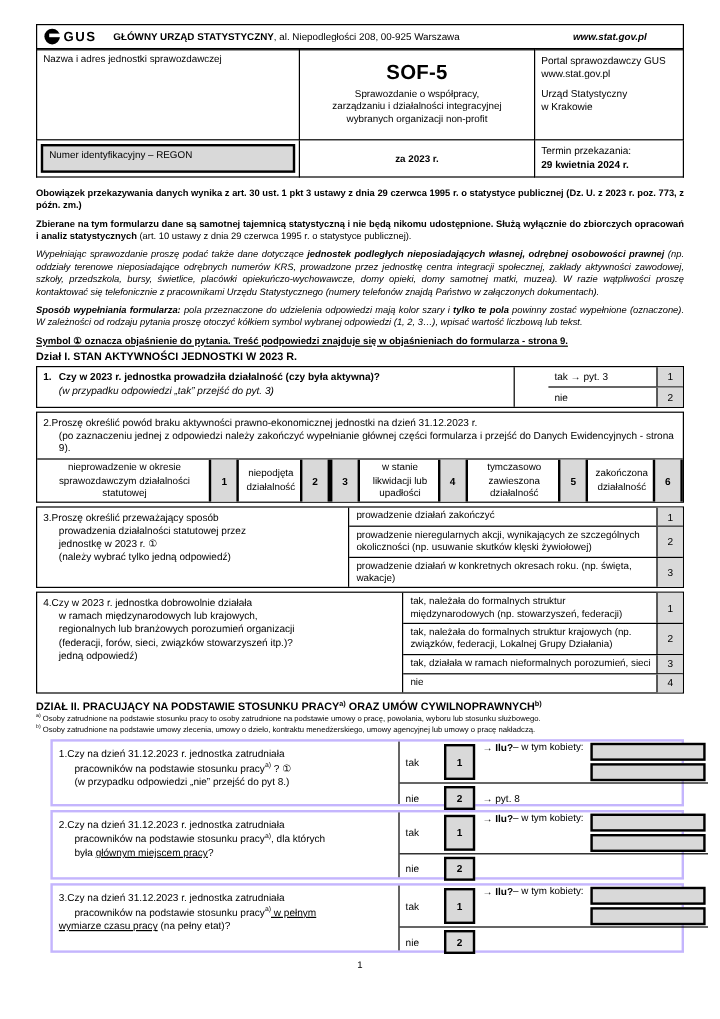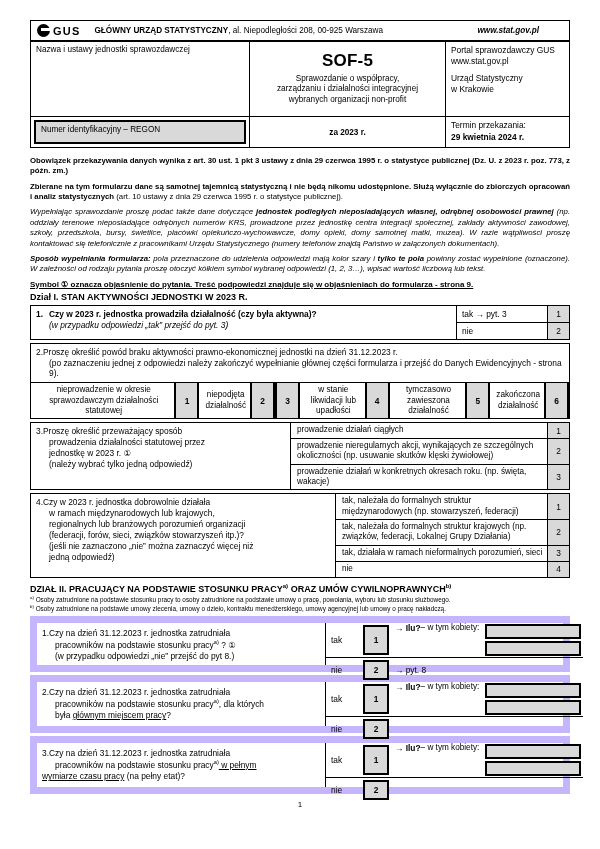--- a/index.html
+++ b/index.html
@@ -168,20 +168,21 @@
   .indent { padding-left: 13px; display: block; }
   .ul { text-decoration: underline; }
 
   
   .ansTN {
     flex: 0 0 auto;
     width: 112px;
     display: flex;
     flex-direction: column;
     border-left: 1px solid #000;
+    padding-left: 28px;
   }
   .ansTN .arow {
     display: flex;
     align-items: center;
     flex: 1 1 0;
     min-height: 16px;
   }
   .ansTN .arow + .arow { border-top: 1px solid #000; }
   .ansTN .lab {
     flex: 1 1 auto;
@@ -264,25 +265,26 @@
     flex: 1 1 auto;
     font-size: 8.2px;
     line-height: 1.26;
     padding: 2px 4px 2px 6px;
     display: flex;
     align-items: center;
   }
 
   
   .q2box {
-    border: 7px solid #c4b5fd;
+    border: 2px solid #c4b5fd;
     margin-bottom: 3px;
     display: flex;
     align-items: stretch;
     box-sizing: border-box;
+    margin-left: 12px;
   }
   .q2left {
     flex: 0 0 auto;
     width: 288px;
     font-size: 8.4px;
     line-height: 1.38;
     padding: 5px 4px 5px 5px;
     box-sizing: border-box;
   }
   .q2right {
@@ -371,21 +373,21 @@
     </span>
     <span class="gus-word">GUS</span>
     <span class="gus-main"><b>GŁÓWNY URZĄD STATYSTYCZNY</b><span>, al. Niepodległości 208, 00-925 Warszawa</span></span>
     <span class="gus-url">www.stat.gov.pl</span>
   </div>
 
   <table class="id-table">
     <tbody>
         <tr>
       <td class="cell-name">
-        <span>Nazwa i ustawy jednostki sprawozdawczej</span>
+        <span>Nazwa i adres jednostki sprawozdawczej</span>
       </td>
       <td class="cell-mid">
         <div class="sof-code">SOF-5</div>
         <div class="sof-desc">
           <div>Sprawozdanie o współpracy,</div>
           <div>zarządzaniu i działalności integracyjnej</div>
           <div>wybranych organizacji non-profit</div>
         </div>
       </td>
       <td class="cell-right">
@@ -493,21 +495,21 @@
   <div class="qbox">
     <div class="splitrow">
       <div class="splitleft" style="width:250px">
         <span class="num">3.</span><span class="main">Proszę określić przeważający sposób</span>
         <span class="main indent">prowadzenia działalności statutowej przez</span>
         <span class="main indent">jednostkę w 2023 r. ①</span>
         <span class="hint indent">(należy wybrać tylko jedną odpowiedź)</span>
       </div>
       <div class="splitright">
         <div class="orow">
-          <span class="otxt">prowadzenie działań ciągłych</span>
+          <span class="otxt">prowadzenie działań zakończyć</span>
           <span class="optbox plain">1</span>
         </div>
         <div class="orow">
           <span class="otxt">prowadzenie nieregularnych akcji, wynikających ze szczególnych okoliczności (np. usuwanie skutków klęski żywiołowej)</span>
           <span class="optbox plain">2</span>
         </div>
         <div class="orow">
           <span class="otxt">prowadzenie działań w konkretnych okresach roku. (np. święta, wakacje)</span>
           <span class="optbox plain">3</span>
         </div>
@@ -515,21 +517,20 @@
     </div>
   </div>
 
   <div class="qbox">
     <div class="splitrow">
       <div class="splitleft" style="width:295px">
         <span class="num">4.</span><span class="main">Czy w 2023 r. jednostka dobrowolnie działała</span>
         <span class="main indent">w ramach międzynarodowych lub krajowych,</span>
         <span class="main indent">regionalnych lub branżowych porozumień organizacji</span>
         <span class="main indent">(federacji, forów, sieci, związków stowarzyszeń itp.)?</span>
-        <span class="hint indent">(jeśli nie zaznaczono „nie” można zaznaczyć więcej niż</span>
         <span class="hint indent">jedną odpowiedź)</span>
       </div>
       <div class="splitright">
         <div class="orow">
           <span class="otxt">tak, należała do formalnych struktur międzynarodowych (np. stowarzyszeń, federacji)</span>
           <span class="optbox plain">1</span>
         </div>
         <div class="orow">
           <span class="otxt">tak, należała do formalnych struktur krajowych (np. związków, federacji, Lokalnej Grupy Działania)</span>
           <span class="optbox plain">2</span>

